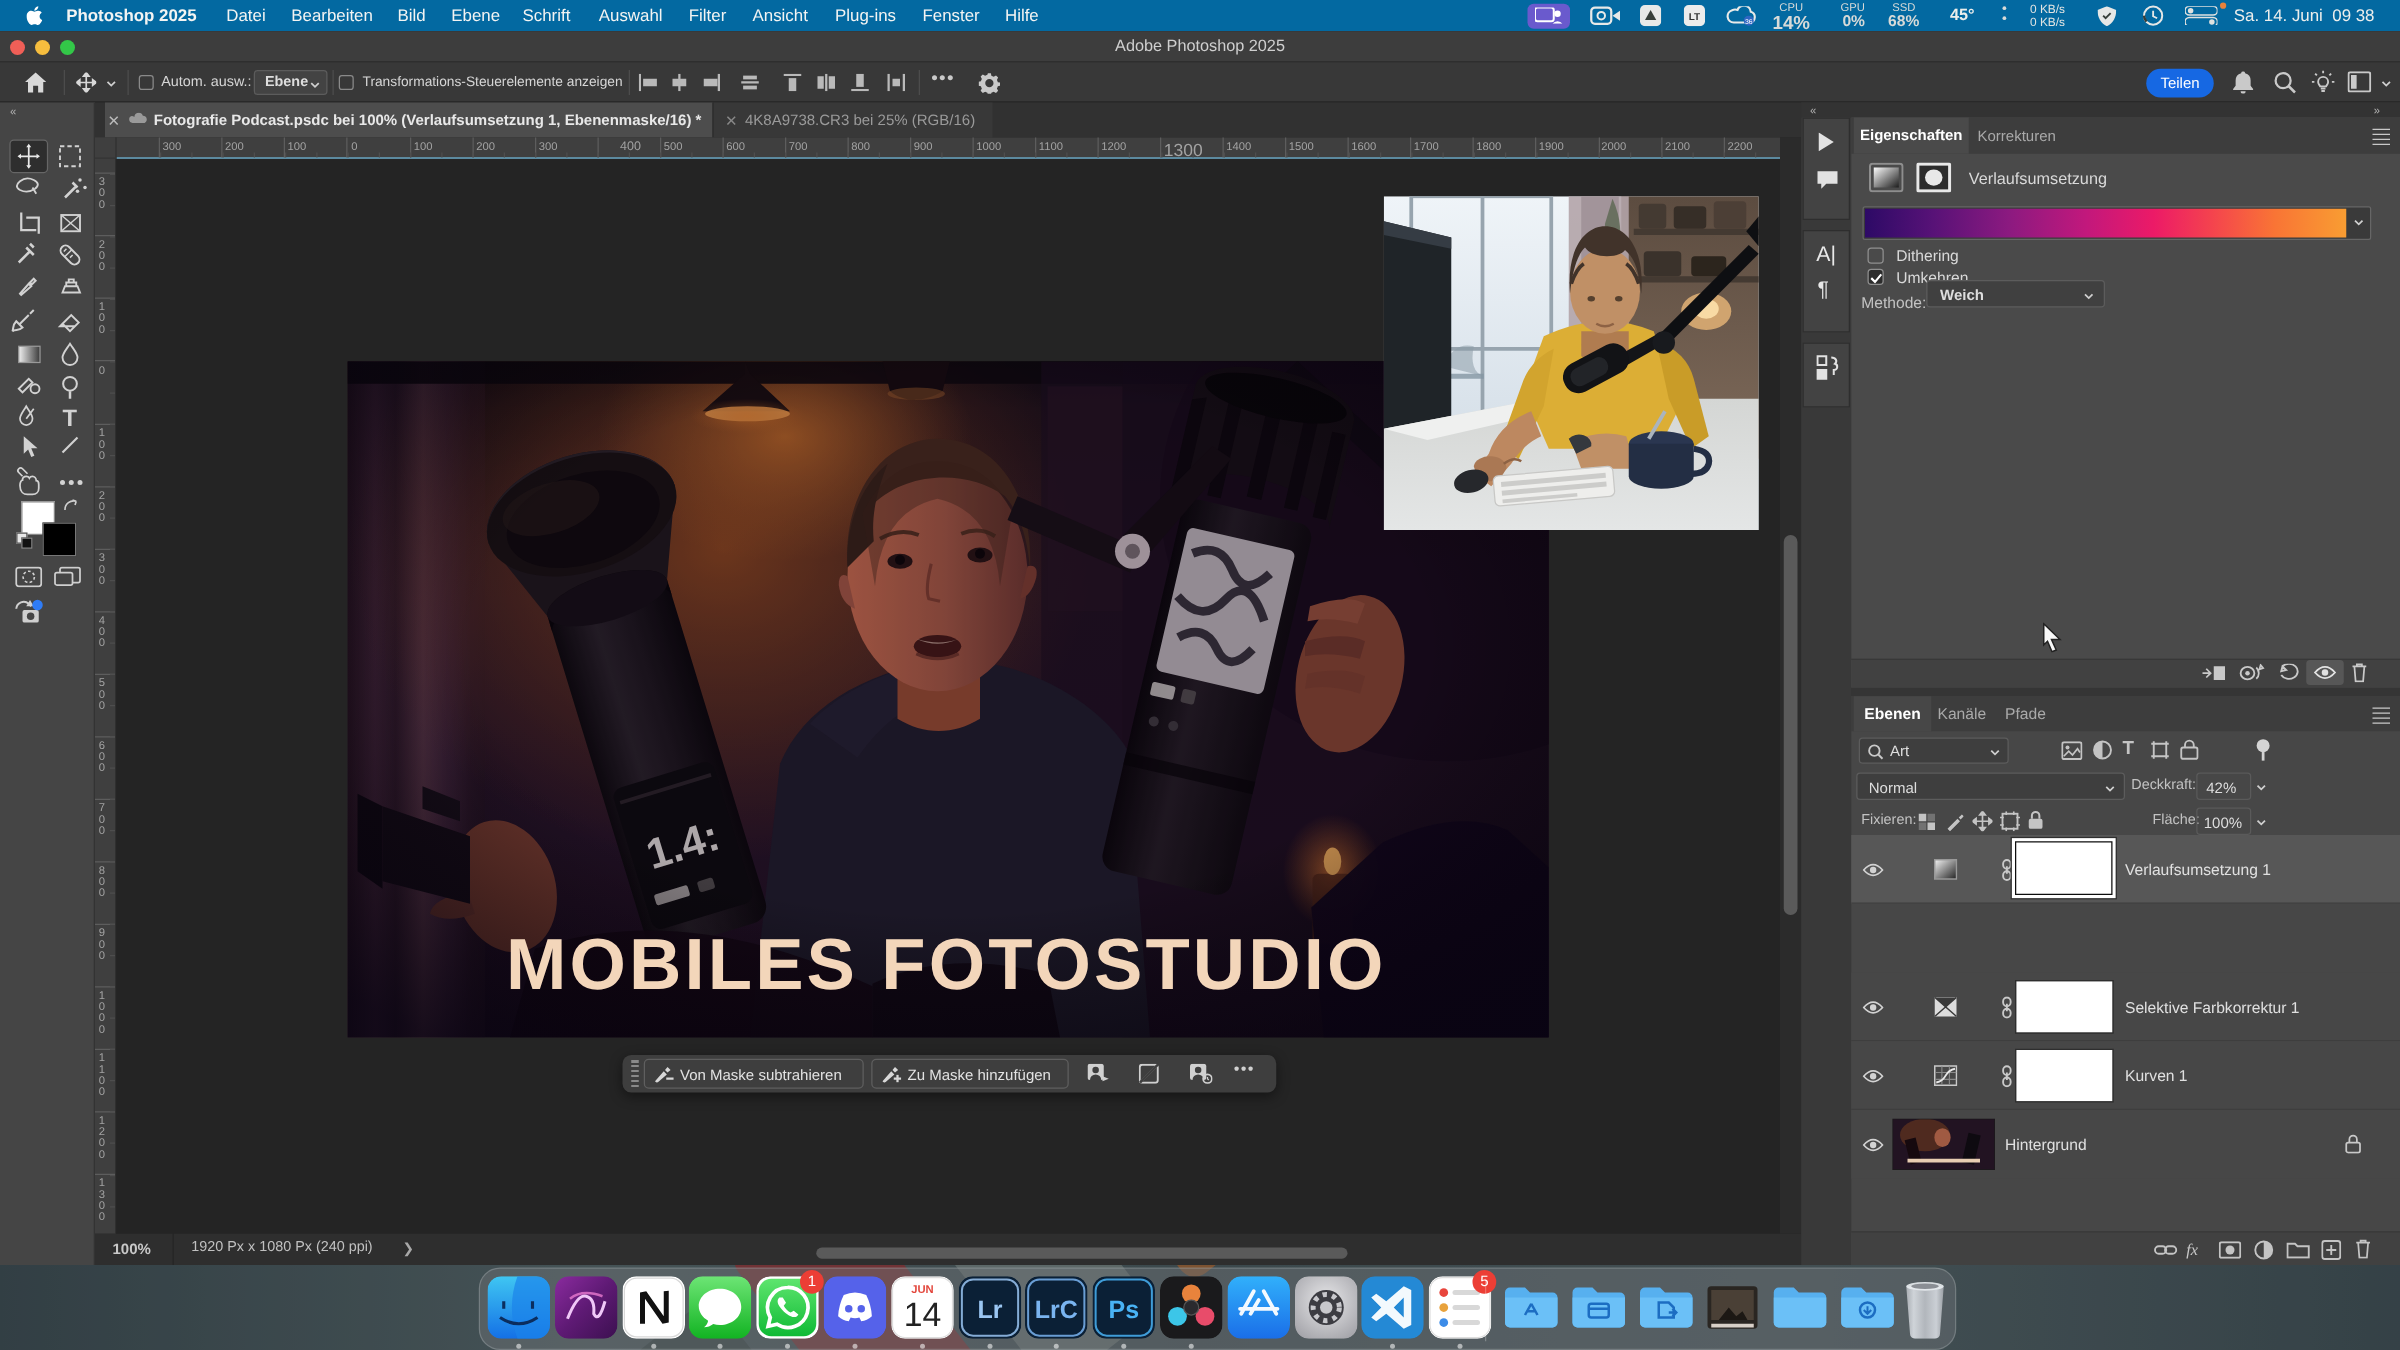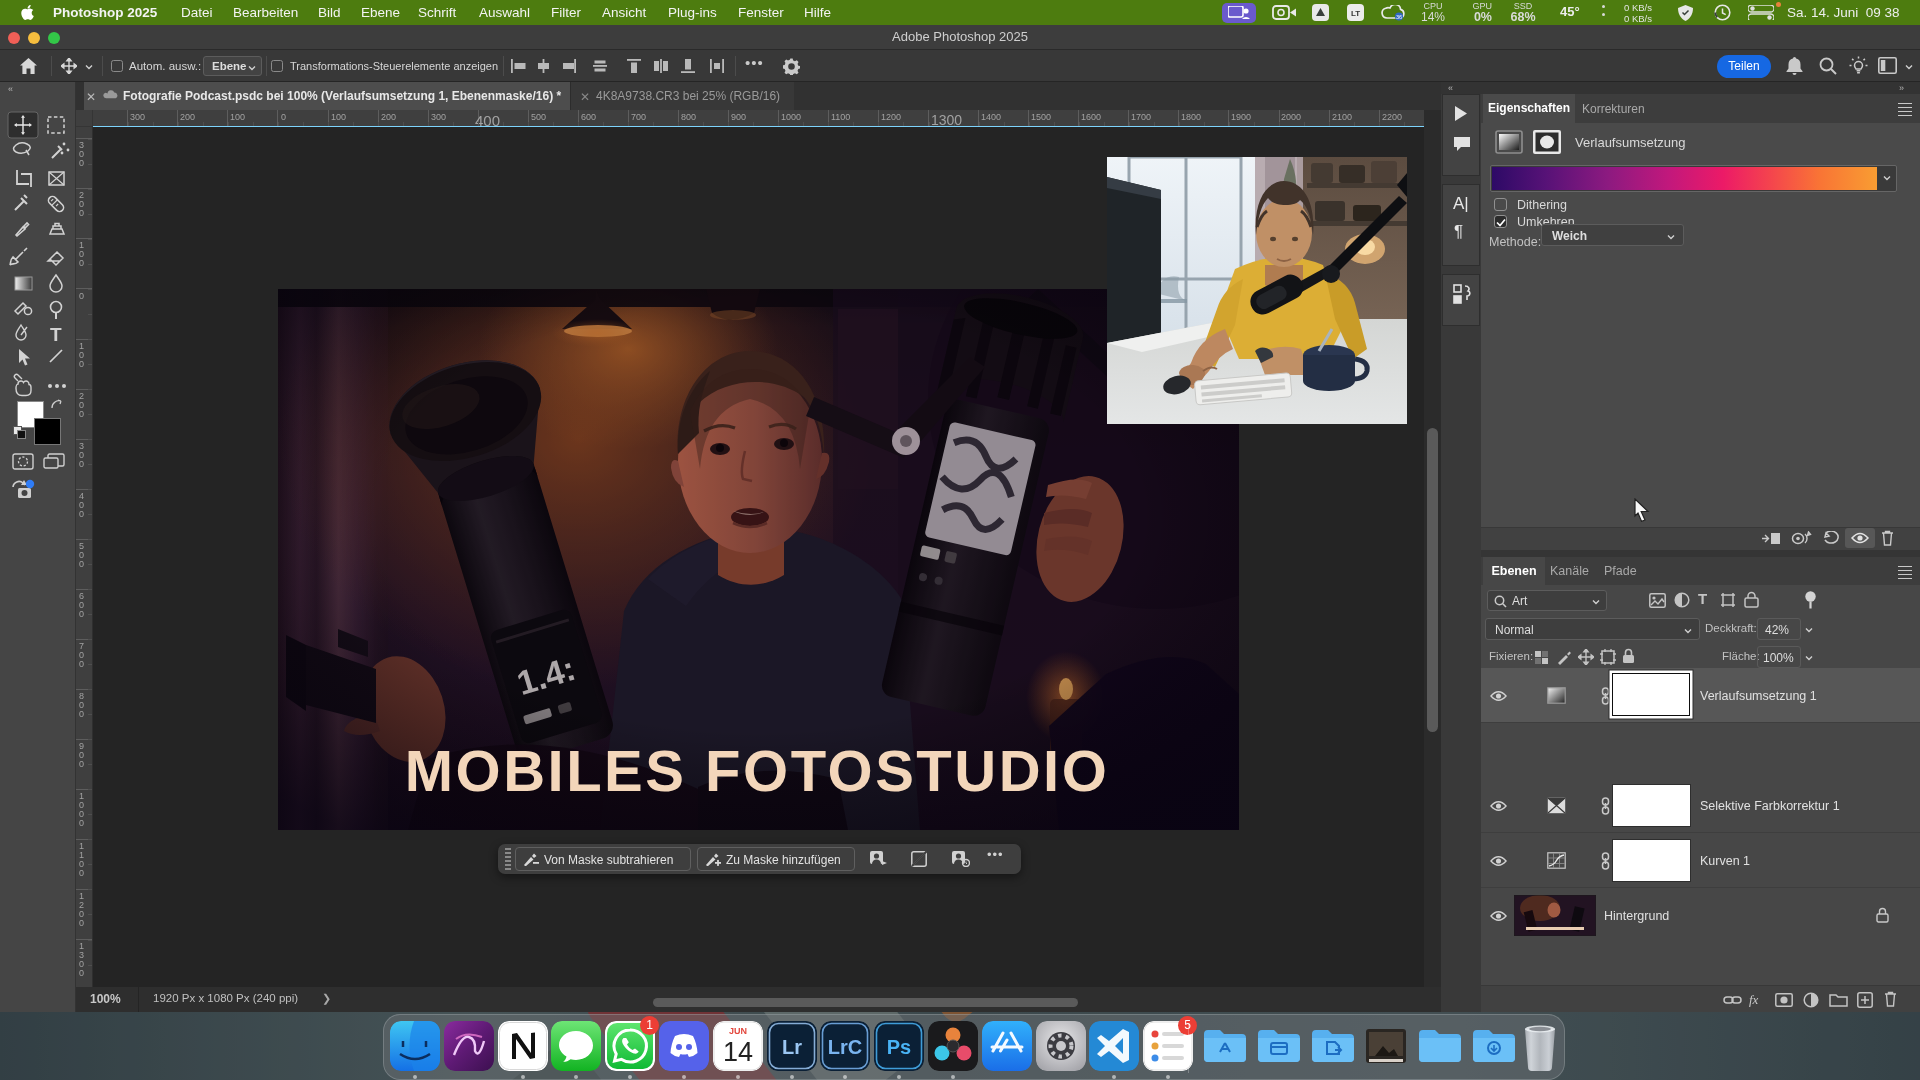--- a/index.html
+++ b/index.html
@@ -1,20 +1,20 @@
 <!DOCTYPE html>
 <html><head><meta charset="utf-8"><style>
 *{margin:0;padding:0;box-sizing:border-box}
 html,body{width:1920px;height:1080px;overflow:hidden;background:#1e2420;font-family:"Liberation Sans",sans-serif;-webkit-font-smoothing:antialiased}
 #screen{position:absolute;width:1920px;height:1080px;overflow:hidden}
 .abs{position:absolute}
 
 #wall{left:0;top:0;width:1920px;height:1080px;background:linear-gradient(180deg,#2c332e 0%,#343b36 3%,#3a4540 25%,#46504c 60%,#5a6662 100%)}
 
-#menubar{left:0;top:0;width:1920px;height:25px;background:#4d7c0f;color:#f3f4f3;font-size:13.5px;display:flex;align-items:center}
+#menubar{left:0;top:0;width:1920px;height:25px;background:#0369a1;color:#f3f4f3;font-size:13.5px;display:flex;align-items:center}
 #menubar .app{font-weight:bold;position:absolute;left:53px}
 .mitem{position:absolute;top:4.5px}
 #mbright{position:absolute;right:0;top:0;height:25px;color:#eceeec}
 
 #win{left:0;top:25px;width:1920px;height:987px;background:#2c2c2c}
 #titlebar{left:0;top:0;width:1920px;height:25px;background:#3d3d3d;border-bottom:1px solid #2a2a2a}
 #titlebar .t{position:absolute;width:100%;text-align:center;top:4px;color:#cfcfcf;font-size:13px}
 .tl{position:absolute;top:6.5px;width:12px;height:12px;border-radius:50%}
 #optionsbar{left:0;top:25px;width:1920px;height:32px;background:#383838;border-bottom:1px solid #252525;color:#d6d6d6;font-size:11.5px}
 .vsep{position:absolute;width:1px;height:20px;background:#4c4c4c;top:6px}
@@ -113,21 +113,21 @@
       </svg>
  <svg class="abs" style="left:-573px;top:4px" width="17" height="17" viewBox="0 0 17 17">
         <rect width="17" height="17" rx="4" fill="#ececec"></rect>
         <text x="8.5" y="12" font-size="8" font-weight="bold" text-anchor="middle" fill="#333" font-family="Liberation Sans">LT</text>
       </svg>
  <svg class="abs" style="left:-540px;top:5px" width="26" height="16" viewBox="0 0 26 16">
         <path d="M10 3 a5.5 5.5 0 0 1 10.6 1.4 A4.4 4.4 0 0 1 20 13 H7 a5 5 0 0 1-1.3-9.8 A5.5 5.5 0 0 1 10 3z" fill="none" stroke="#e9eae9" stroke-width="1.7"></path>
         <circle cx="19" cy="11.5" r="4" fill="#2f66c2"></circle>
         <text x="19" y="14" font-size="5.5" text-anchor="middle" fill="#fff" font-family="Liberation Sans">36</text>
       </svg>
- <div class="abs" style="left:-502px;top:2px;font-size:9px;color:#d8dad8;text-align:center;width:30px;line-height:1.05">CPU<br><span style="font-size:12px;font-weight:normal">14%</span></div>
+ <div class="abs" style="left:-502px;top:2px;font-size:9px;color:#d8dad8;text-align:center;width:30px;line-height:1.05">CPU<br><span style="font-size:15px;font-weight:bold">14%</span></div>
  <div class="abs" style="left:-458px;top:2px;font-size:9px;color:#d8dad8;text-align:right;width:30px;line-height:1.05">GPU<br><span style="font-size:12.5px;font-weight:bold">0%</span></div>
  <div class="abs" style="left:-412px;top:2px;font-size:9px;color:#d8dad8;text-align:center;width:30px;line-height:1.05">SSD<br><span style="font-size:12.5px;font-weight:bold">68%</span></div>
  <div class="abs" style="left:-360px;top:4px;font-size:13px;font-weight:bold">45°</div>
  <div class="abs" style="left:-318px;top:5px;width:3px;height:3px;border-radius:50%;background:#d8dad8"></div>
  <div class="abs" style="left:-318px;top:13px;width:3px;height:3px;border-radius:50%;background:#d8dad8"></div>
  <div class="abs" style="left:-296px;top:3px;font-size:9.5px;line-height:1.15;color:#e2e4e2">0 KB/s<br>0 KB/s</div>
  <svg class="abs" style="left:-242px;top:5px" width="15" height="16" viewBox="0 0 15 16">
         <path d="M7.5 0 L15 3 C15 9 12.5 13.5 7.5 16 C2.5 13.5 0 9 0 3z" fill="#e6e7e6"></path>
         <path d="M4.5 7.5 l2 2 l4-4" stroke="#383f3a" stroke-width="1.5" fill="none"></path>
       </svg>
@@ -352,21 +352,21 @@
 <div class="abs" style="left:137px;top:2px;font-size:9px;color:#a2a2a2">100</div>
 <div class="abs" style="left:184px;top:0;width:1px;height:16px;background:#5d5d5d"></div>
 <div class="abs" style="left:188px;top:2px;font-size:9px;color:#a2a2a2">0</div>
 <div class="abs" style="left:235px;top:0;width:1px;height:16px;background:#5d5d5d"></div>
 <div class="abs" style="left:238px;top:2px;font-size:9px;color:#a2a2a2">100</div>
 <div class="abs" style="left:285px;top:0;width:1px;height:16px;background:#5d5d5d"></div>
 <div class="abs" style="left:288px;top:2px;font-size:9px;color:#a2a2a2">200</div>
 <div class="abs" style="left:335px;top:0;width:1px;height:16px;background:#5d5d5d"></div>
 <div class="abs" style="left:338px;top:2px;font-size:9px;color:#a2a2a2">300</div>
 <div class="abs" style="left:385px;top:0;width:1px;height:16px;background:#5d5d5d"></div>
-<div class="abs" style="left:382px;top:2px;font-size:15px;color:#a2a2a2">400</div>
+<div class="abs" style="left:403px;top:2px;font-size:10px;color:#a2a2a2">400</div>
 <div class="abs" style="left:435px;top:0;width:1px;height:16px;background:#5d5d5d"></div>
 <div class="abs" style="left:438px;top:2px;font-size:9px;color:#a2a2a2">500</div>
 <div class="abs" style="left:485px;top:0;width:1px;height:16px;background:#5d5d5d"></div>
 <div class="abs" style="left:488px;top:2px;font-size:9px;color:#a2a2a2">600</div>
 <div class="abs" style="left:535px;top:0;width:1px;height:16px;background:#5d5d5d"></div>
 <div class="abs" style="left:538px;top:2px;font-size:9px;color:#a2a2a2">700</div>
 <div class="abs" style="left:585px;top:0;width:1px;height:16px;background:#5d5d5d"></div>
 <div class="abs" style="left:588px;top:2px;font-size:9px;color:#a2a2a2">800</div>
 <div class="abs" style="left:635px;top:0;width:1px;height:16px;background:#5d5d5d"></div>
 <div class="abs" style="left:638px;top:2px;font-size:9px;color:#a2a2a2">900</div>

